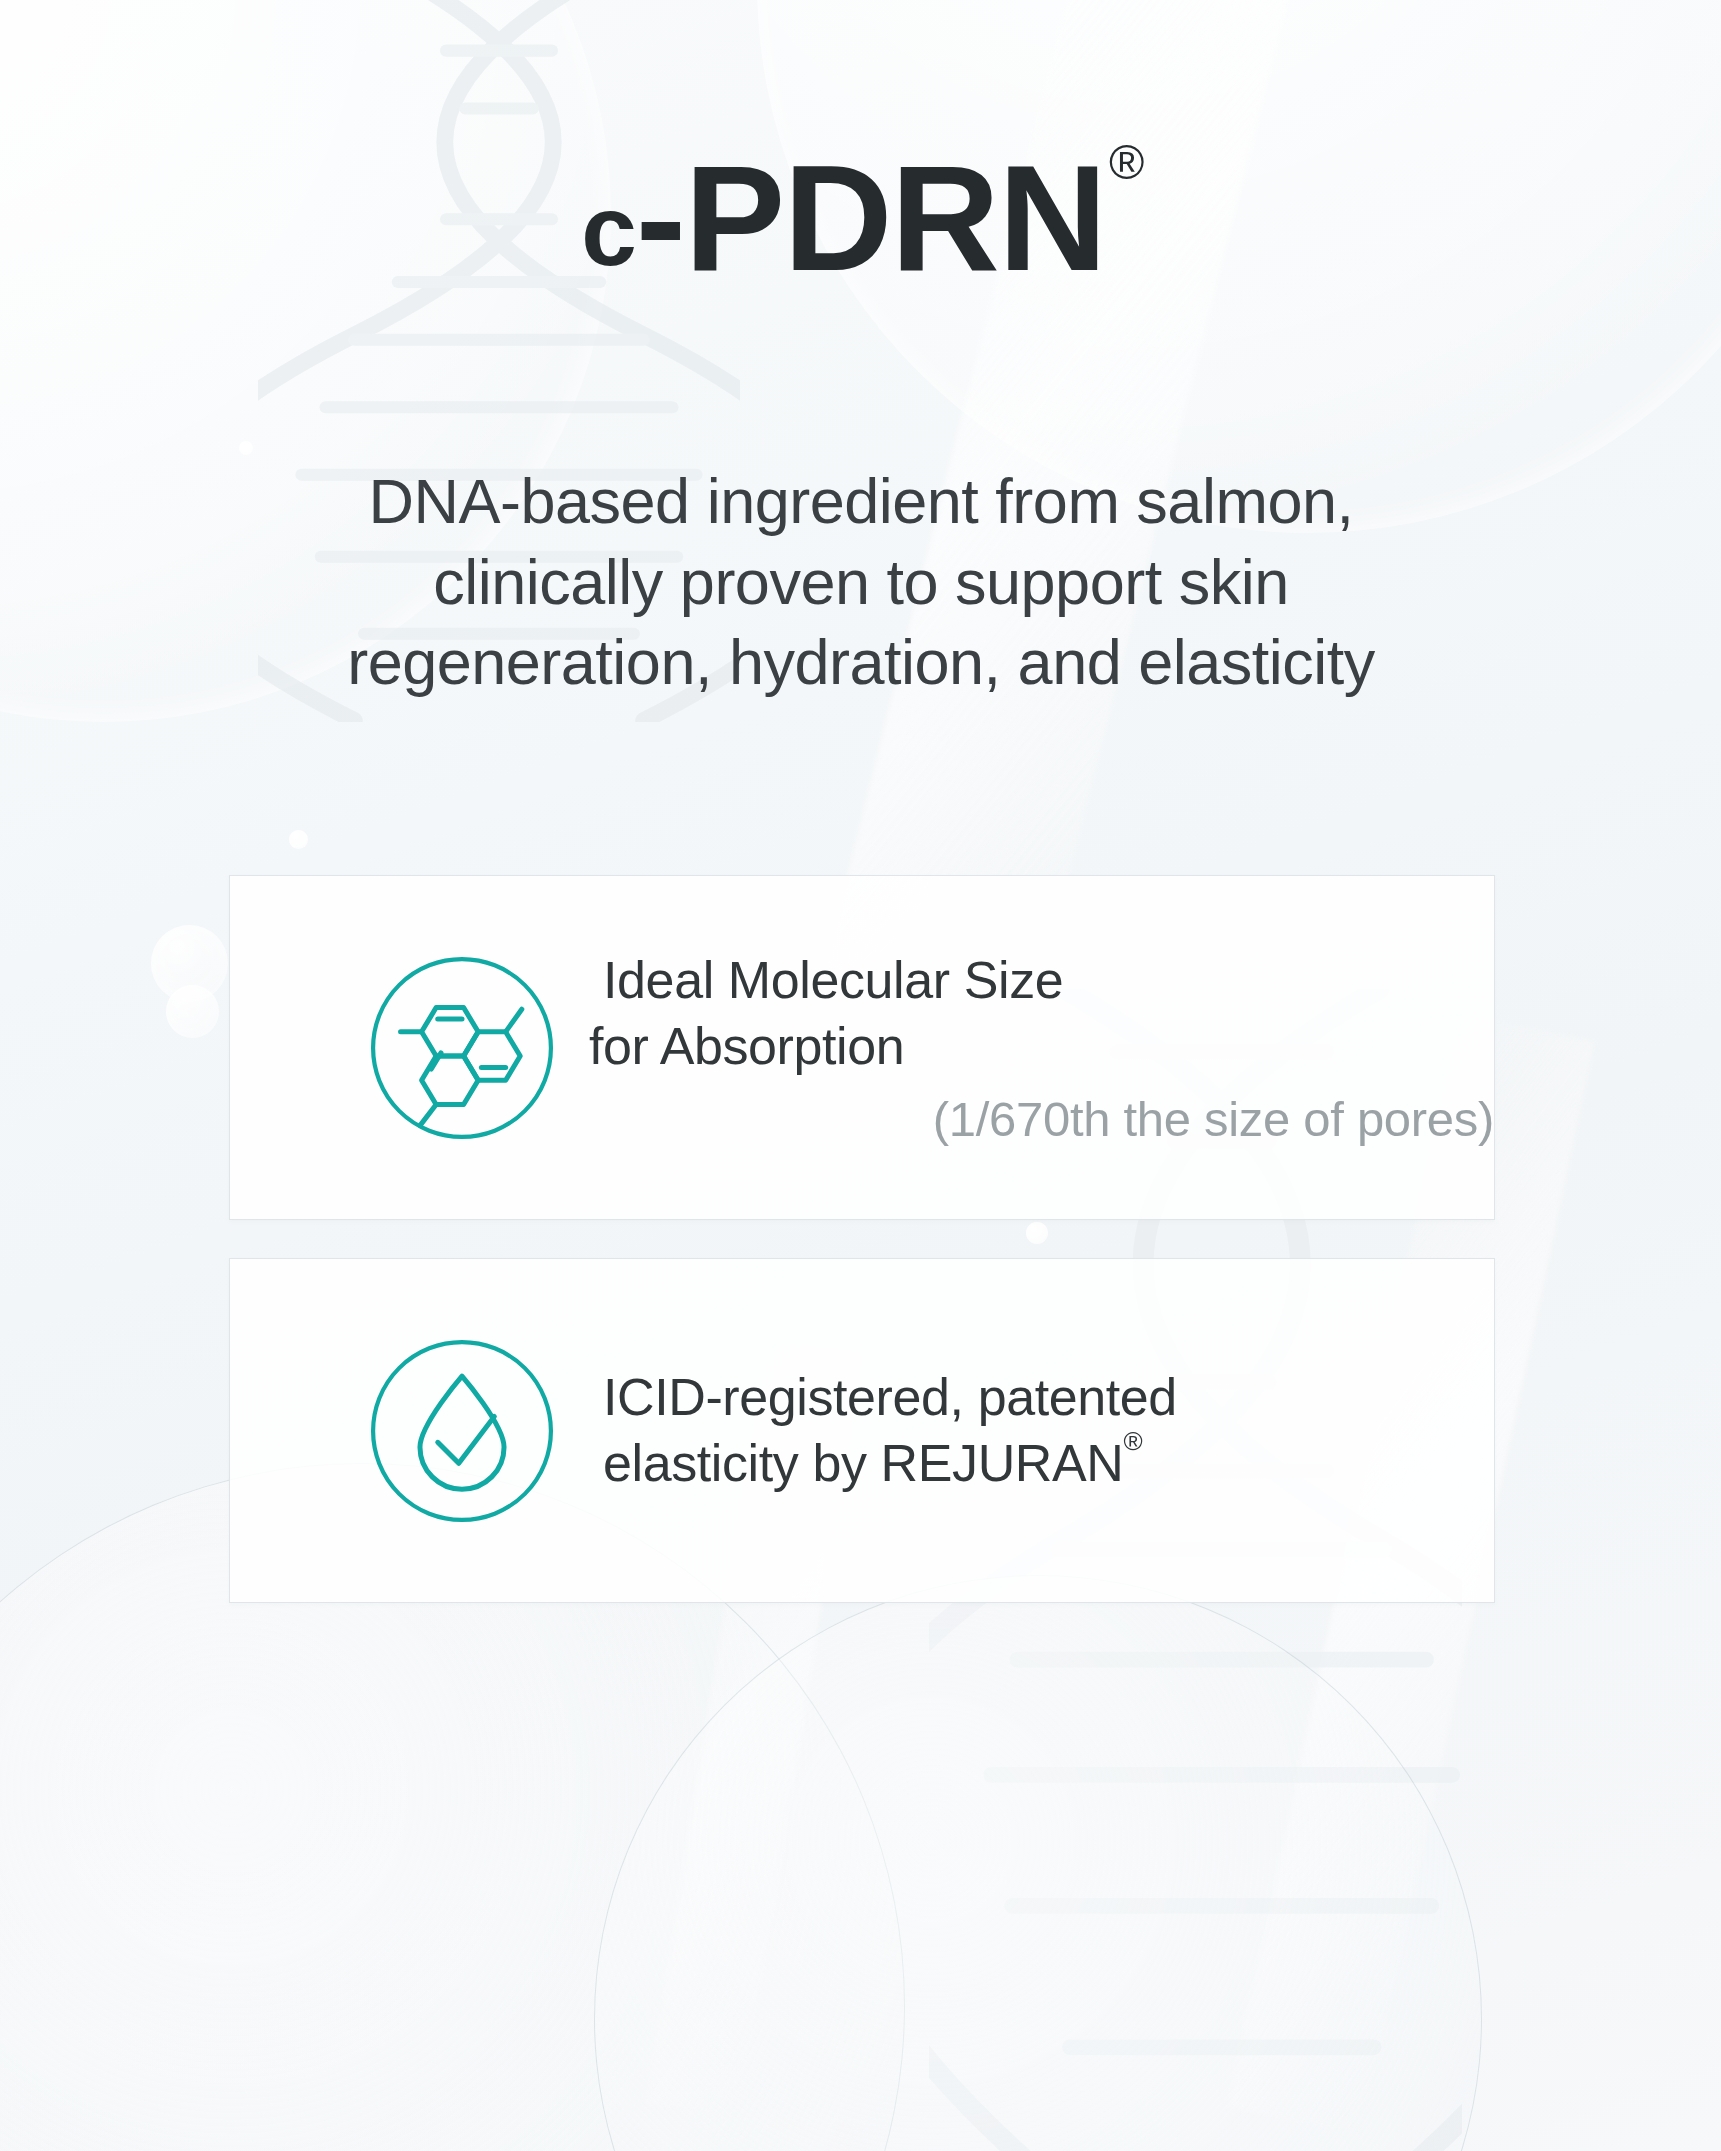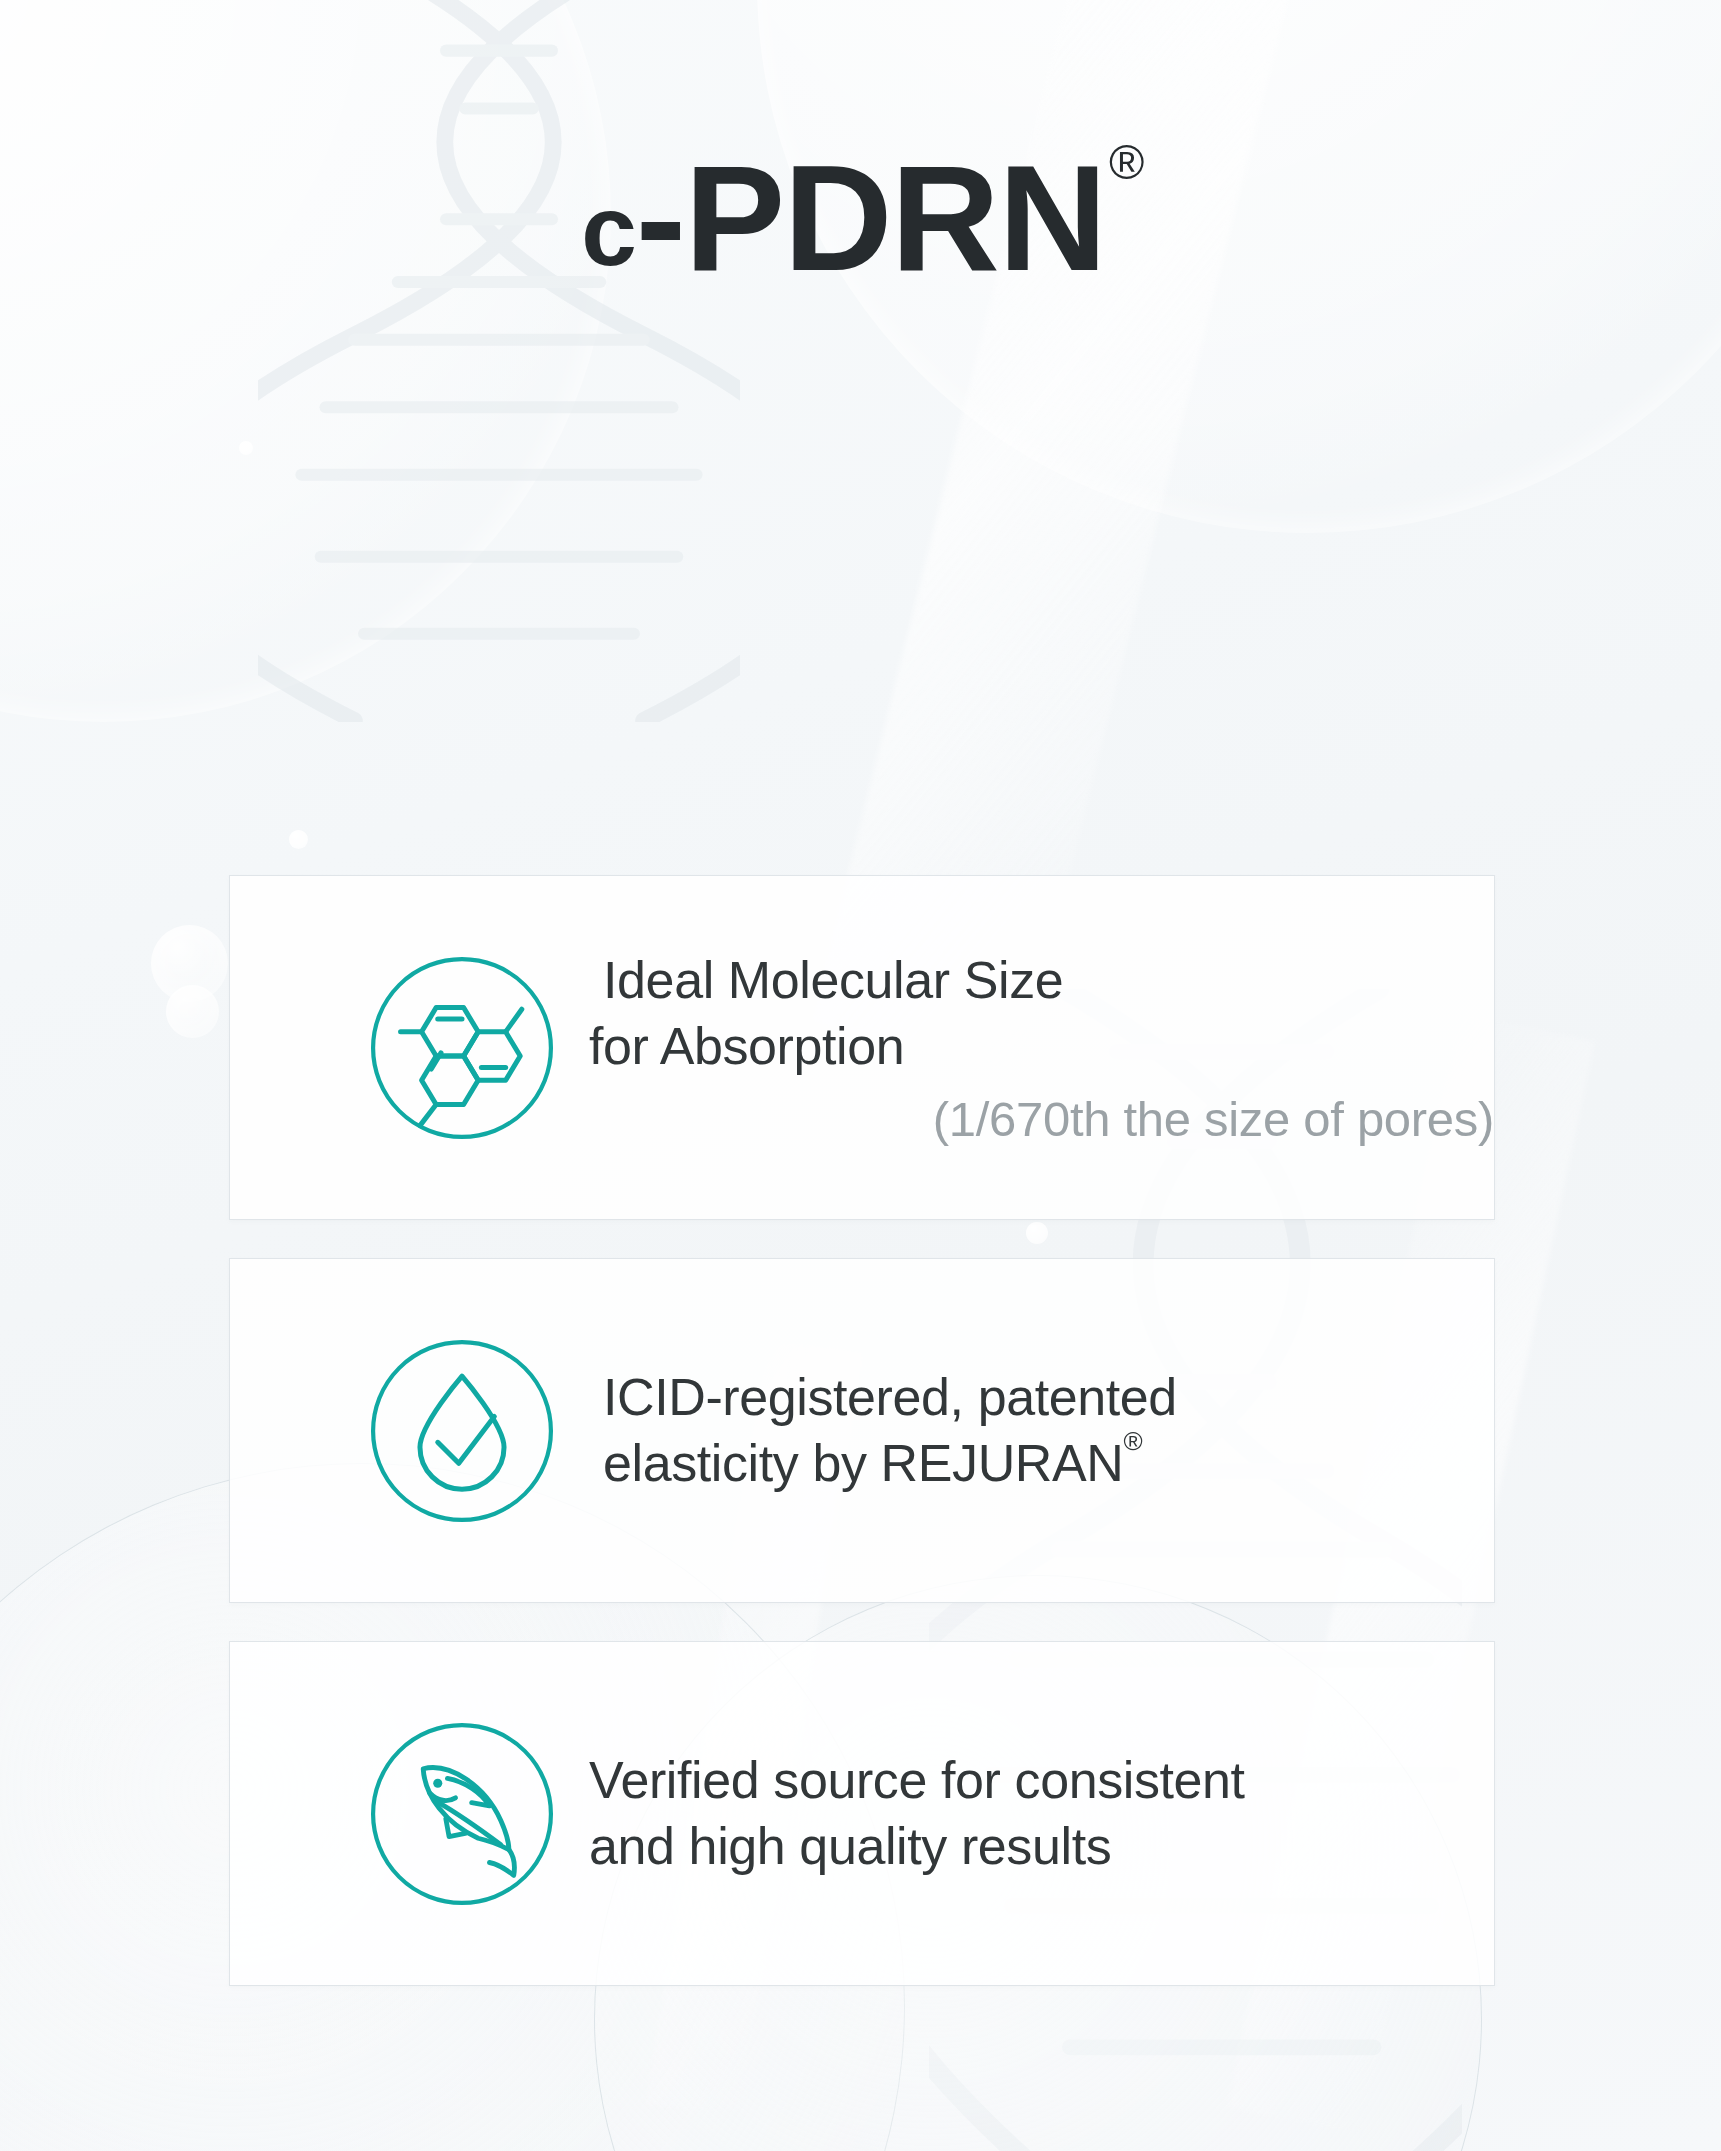--- a/index.html
+++ b/index.html
@@ -255,20 +255,25 @@
     <div class="bubble-outline b-bigbottom"></div>
     <div class="bubble-outline b-bigmid"></div>
   </div>
 
   <div class="content">
 
     <div class="hero-title">
       <span class="lead-c">c</span><span>-PDRN</span><span class="reg">®</span>
     </div>
 
+    <div class="hero-sub">
+      <div>DNA-based ingredient from salmon,</div>
+      <div>clinically proven to support skin</div>
+      <div>regeneration, hydration, and elasticity</div>
+    </div>
 
     <div class="cards">
 
       <div class="card card-1">
         <div class="card-icon">
           <svg width="194" height="194" viewBox="0 0 120 120">
             <circle cx="60" cy="60" r="55" fill="none" stroke="#10A9A3" stroke-width="2.6"></circle>
             <g fill="none" stroke="#10A9A3" stroke-width="3.1" stroke-linecap="round" stroke-linejoin="round">
 
               <polygon points="44,35 61,35 70,50 61,65 44,65 35,50"></polygon>
@@ -303,45 +308,17 @@
               <path d="M45 67 L 58 80 L 80 51"></path>
             </g>
           </svg>
         </div>
         <div class="card-text">
           <div class="card-line">ICID-registered, patented</div>
           <div class="card-line"><span>elasticity by REJURAN</span><span class="reg-sm">®</span></div>
         </div>
       </div>
 
-      <div class="card card-3">
-        <div class="card-icon">
-          <svg width="194" height="194" viewBox="0 0 120 120">
-            <circle cx="60" cy="60" r="55" fill="none" stroke="#10A9A3" stroke-width="2.6"></circle>
-            <g fill="none" stroke="#10A9A3" stroke-width="3.0" stroke-linecap="round" stroke-linejoin="round">
-
-              <path d="M36 32 C 52 28, 74 42, 84 64 C 88 73, 89 79, 89 82
-                       C 85 80, 79 77, 70 75 C 50 66, 37 49, 36 32 Z"></path>
-
-              <path d="M40 47 C 45 52, 51 53, 56 50"></path>
-
-              <path d="M51 38 C 62 40, 72 47, 77 55 L 66 53"></path>
-
-              <path d="M50 63 L 52 74 L 62 72"></path>
-
-              <path d="M44 52 C 58 60, 72 70, 84 79"></path>
-
-              <path d="M89 82 C 92 86, 93 92, 92 98 C 87 94, 82 91, 77 90"></path>
-
-              <circle cx="45" cy="41" r="2.8" fill="#10A9A3" stroke="none"></circle>
-            </g>
-          </svg>
-        </div>
-        <div class="card-text">
-          <div class="card-line">Verified source for consistent</div>
-          <div class="card-line">and high quality results</div>
-        </div>
-      </div>
 
     </div>
   </div>
 </div>
 
 
 </body></html>

